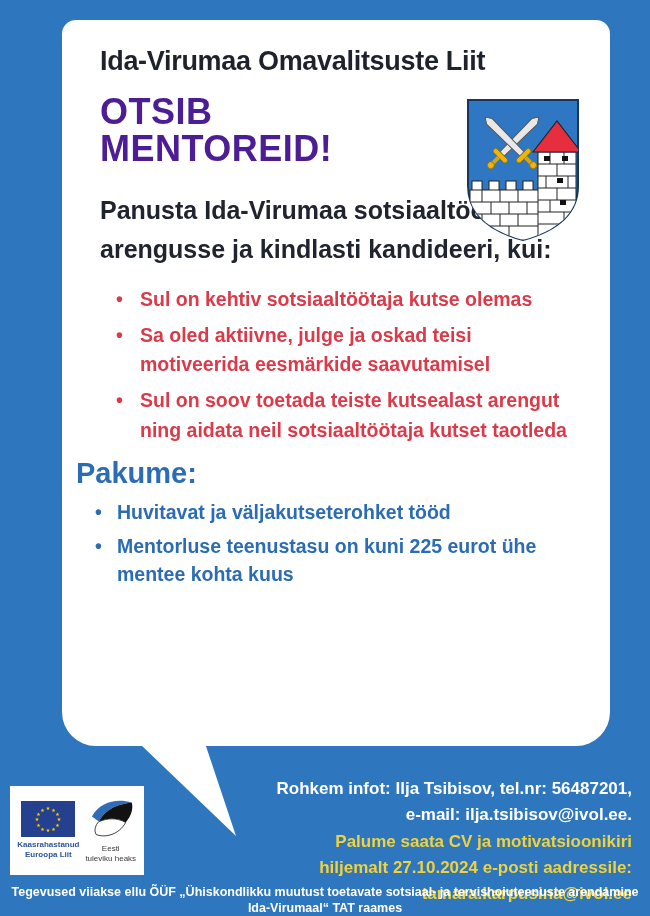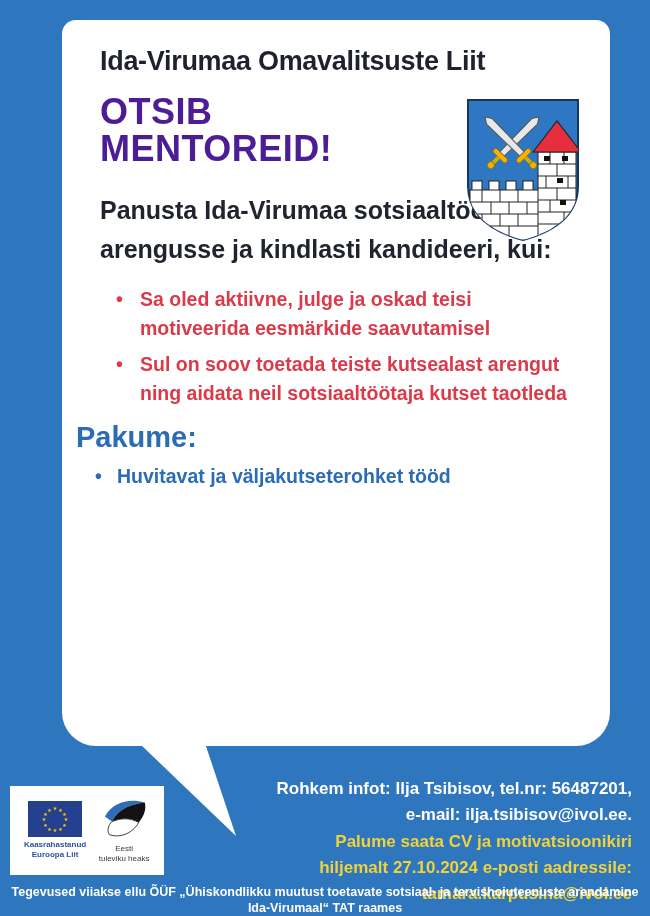--- a/index.html
+++ b/index.html
@@ -81,21 +81,21 @@
     position:absolute; top:776px; right:18px;
     text-align:right;
     font-size:17px; font-weight:700;
     line-height:1.55;
     color:#ffffff;
   }
   .contact .yellow { color:#f0d23c; }
   
   .logo-box {
     position:absolute; left:10px; top:786px;
-    width:154px; height:89px;
+    width:134px; height:89px;
     background:#ffffff;
     display:flex; align-items:center; justify-content:space-evenly;
     padding:4px 2px;
   }
   .logo-col { display:flex; flex-direction:column; align-items:center; }
   .logo-caption {
     margin-top:3px;
     font-size:8px; font-weight:700; line-height:1.25;
     text-align:center; color:#2d53a0;
   }
@@ -164,28 +164,30 @@
         <rect x="102" y="62" width="6" height="5" fill="#111"></rect>
         <rect x="97" y="84" width="6" height="5" fill="#111"></rect>
         <rect x="100" y="106" width="6" height="5" fill="#111"></rect>
       </g>
     </g>
   </svg>
 
   <p class="intro">Panusta Ida-Virumaa sotsiaaltöötajate arengusse ja kindlasti kandideeri, kui:</p>
 
   <ul class="req-list">
+    <li>Sul on kehtiv sotsiaaltöötaja kutse olemas</li>
     <li>Sa oled aktiivne, julge ja oskad teisi motiveerida eesmärkide saavutamisel</li>
     <li>Sul on soov toetada teiste kutsealast arengut ning aidata neil sotsiaaltöötaja kutset taotleda</li>
   </ul>
 
   <h3 class="offer-heading">Pakume:</h3>
 
   <ul class="offer-list">
     <li>Huvitavat ja väljakutseterohket tööd</li>
+    <li>Mentorluse teenustasu on kuni 225 eurot ühe mentee kohta kuus</li>
   </ul>
 </div>
 
 <div class="bubble-tail"></div>
 
 <div class="contact">
   <div>Rohkem infot: Ilja Tsibisov, tel.nr: 56487201,</div>
   <div>e-mail: ilja.tsibisov@ivol.ee.</div>
   <div class="yellow">Palume saata CV ja motivatsioonikiri</div>
   <div class="yellow">hiljemalt 27.10.2024  e-posti aadressile:</div>

